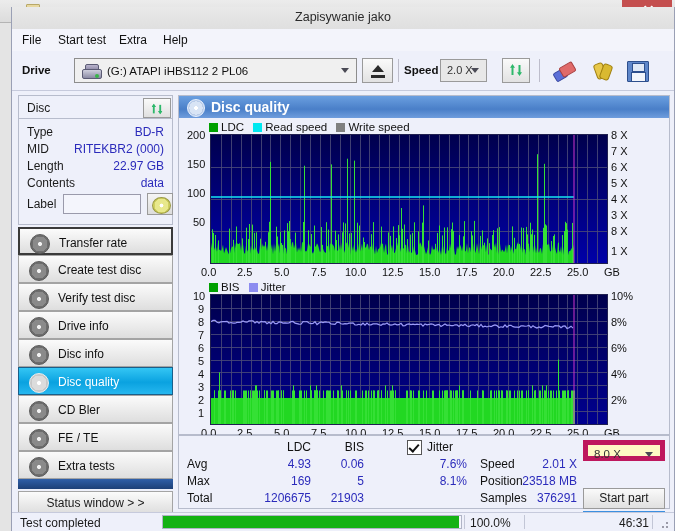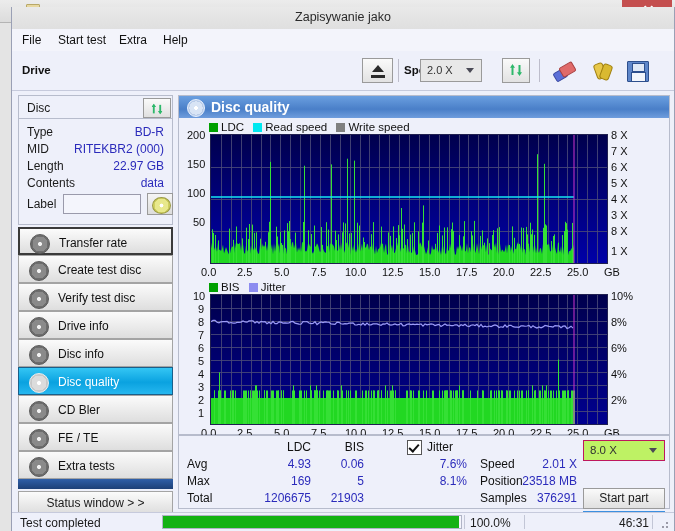--- a/index.html
+++ b/index.html
@@ -48,21 +48,21 @@
   .combo-arrow{position:absolute;right:7px;top:9px;width:0;height:0;
      border-left:4px solid transparent;border-right:4px solid transparent;border-top:5px solid #4a4a55;}
   .tb-btn{position:absolute;background:linear-gradient(180deg,#fafafa,#e2e2e2);
      border:1px solid #9a9a9a;box-sizing:border-box;}
   .eject-btn{left:350px;top:7px;width:31px;height:25px;}
   .eject-tri{position:absolute;left:9px;top:6px;width:0;height:0;
      border-left:6px solid transparent;border-right:6px solid transparent;border-bottom:7px solid #2b2b2b;}
   .eject-bar{position:absolute;left:8px;top:16px;width:14px;height:3px;background:#2b2b2b;}
   .sep{position:absolute;top:8px;width:1px;height:23px;background:#bdbdcb;}
   .speed-label{position:absolute;left:392px;top:13px;}
-  .speed-combo{position:absolute;left:408px;top:8px;width:62px;height:23px;background:#e8e8e8;
+  .speed-combo{position:absolute;left:428px;top:8px;width:47px;height:23px;background:#e8e8e8;
      border:1px solid #9a9a9a;box-sizing:border-box;}
   .speed-combo .stxt{position:absolute;left:6px;top:4px;font-size:11px;color:#333;}
   .refresh-btn{left:490px;top:7px;width:28px;height:25px;}
   .eraser-btn{left:538px;top:7px;width:28px;height:25px;border:none;background:transparent;}
   .tools-btn{left:576px;top:7px;width:28px;height:25px;border:none;background:transparent;}
   .save-btn{left:612px;top:7px;width:28px;height:25px;border:none;background:transparent;}
 
   
   .arrows{position:relative;width:18px;height:17px;margin:3px auto 0;}
   .arrows .a1,.arrows .a2{position:absolute;width:5px;height:11px;background:#2eb86b;}
@@ -138,22 +138,22 @@
   .axlbl{position:absolute;font-size:11px;color:#111;}
   .axr{position:absolute;font-size:11px;color:#111;}
 
   .statbox{position:absolute;left:166px;top:428px;width:492px;height:74px;background:#eef0fa;
      border:1px solid #b7bccc;box-sizing:border-box;}
   .st{position:absolute;font-size:12px;color:#111;}
   .sv{position:absolute;font-size:12px;color:#2b2bbb;text-align:right;}
   .chk{position:absolute;left:228px;top:4px;width:13px;height:13px;background:#fff;border:1px solid #555;}
   .chk:after{content:"";position:absolute;left:3px;top:1px;width:4px;height:8px;
      border:solid #111;border-width:0 2px 2px 0;transform:rotate(42deg);}
-  .sp-combo{position:absolute;left:404px;top:4px;width:82px;height:21px;background:#bef264;
-     border:1px solid #be185d;box-sizing:border-box;}
+  .sp-combo{position:absolute;left:404px;top:4px;width:82px;height:21px;background:#fef9c3;
+     border:5px solid #be185d;box-sizing:border-box;}
   .sp-combo .stxt{position:absolute;left:6px;top:3px;font-size:11.5px;color:#333;}
   .sbtn{position:absolute;left:404px;width:82px;height:21px;
      background:linear-gradient(180deg,#fafafa,#e0e0e0);border:1px solid #9a9a9a;box-sizing:border-box;
      font-size:12px;text-align:center;line-height:19px;}
   .sbtn.focus{border:2px solid #3b8fe0;line-height:17px;margin-top:47px;}
 
   .statusbar{position:absolute;left:0;top:505px;width:662px;height:19px;background:#eef0fa;
      border-top:1px solid #c6cadc;}
   .sb-text{position:absolute;left:8px;top:3px;font-size:12px;}
   .sb-prog{position:absolute;left:150px;top:2px;width:300px;height:14px;background:#f4f5fc;
@@ -186,20 +186,29 @@
 
   <div class="menubar">
     <div class="mi" style="left:10px">File</div>
     <div class="mi" style="left:46px">Start test</div>
     <div class="mi" style="left:107px">Extra</div>
     <div class="mi" style="left:151px">Help</div>
   </div>
 
   <div class="toolbar">
     <div class="lbl-bold drive-label">Drive</div>
+    <div class="drive-combo">
+      <div class="drv-ico">
+        <div class="top"></div>
+          <div class="body"></div>
+          <div class="led"></div>
+      </div>
+      <div class="dtxt">(G:)  ATAPI iHBS112  2 PL06</div>
+      <div class="combo-arrow"></div>
+    </div>
     <div class="tb-btn eject-btn">
       <div class="eject-tri"></div>
       <div class="eject-bar"></div>
     </div>
     <div class="sep" style="left:386px"></div>
     <div class="lbl-bold speed-label">Speed</div>
     <div class="speed-combo">
       <div class="stxt">2.0 X</div>
       <div class="combo-arrow" style="top:8px"></div>
     </div>

